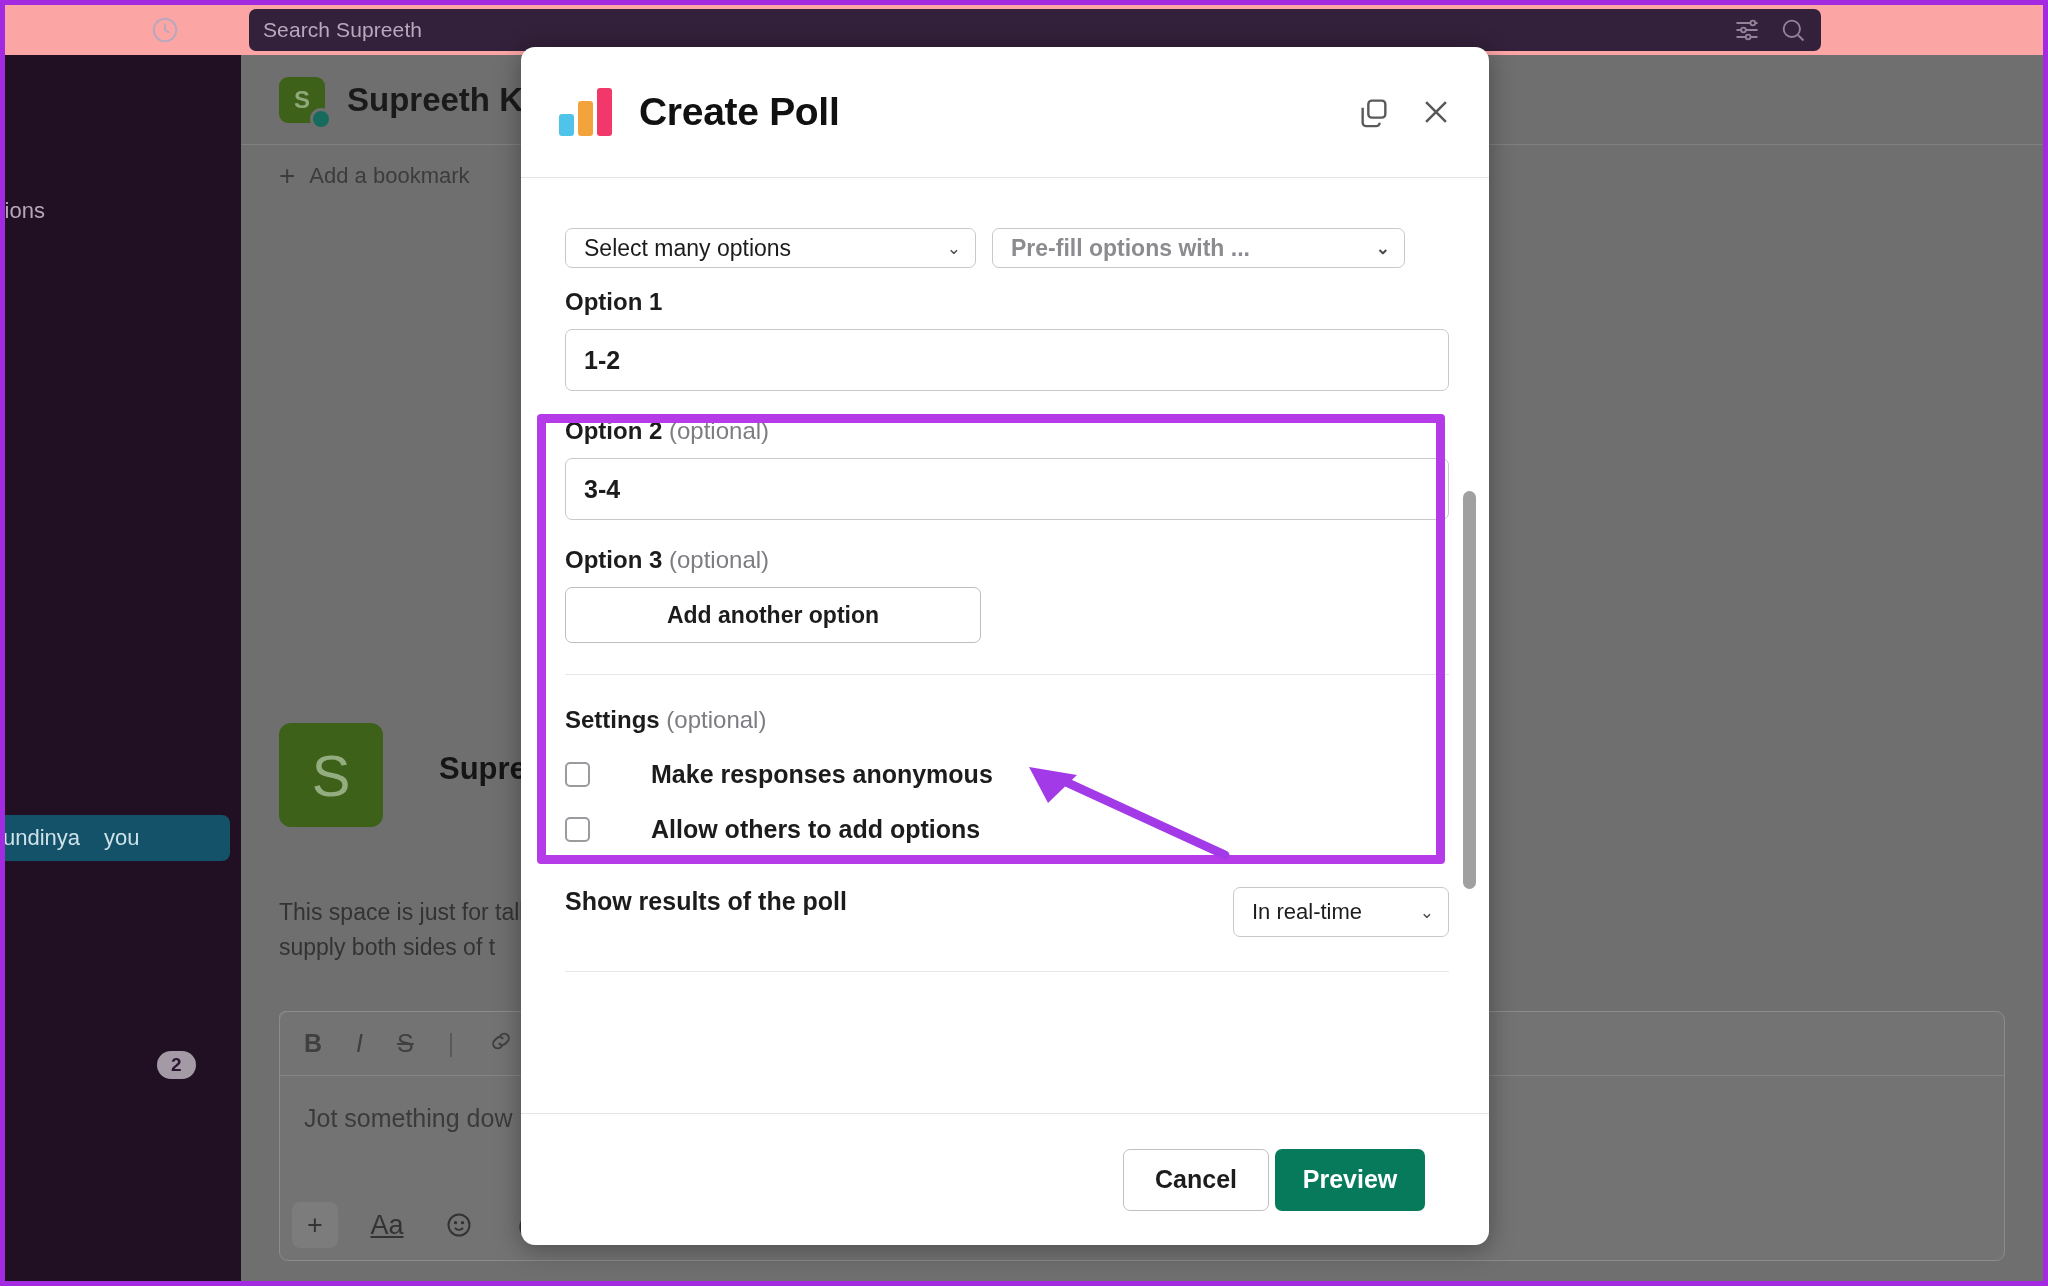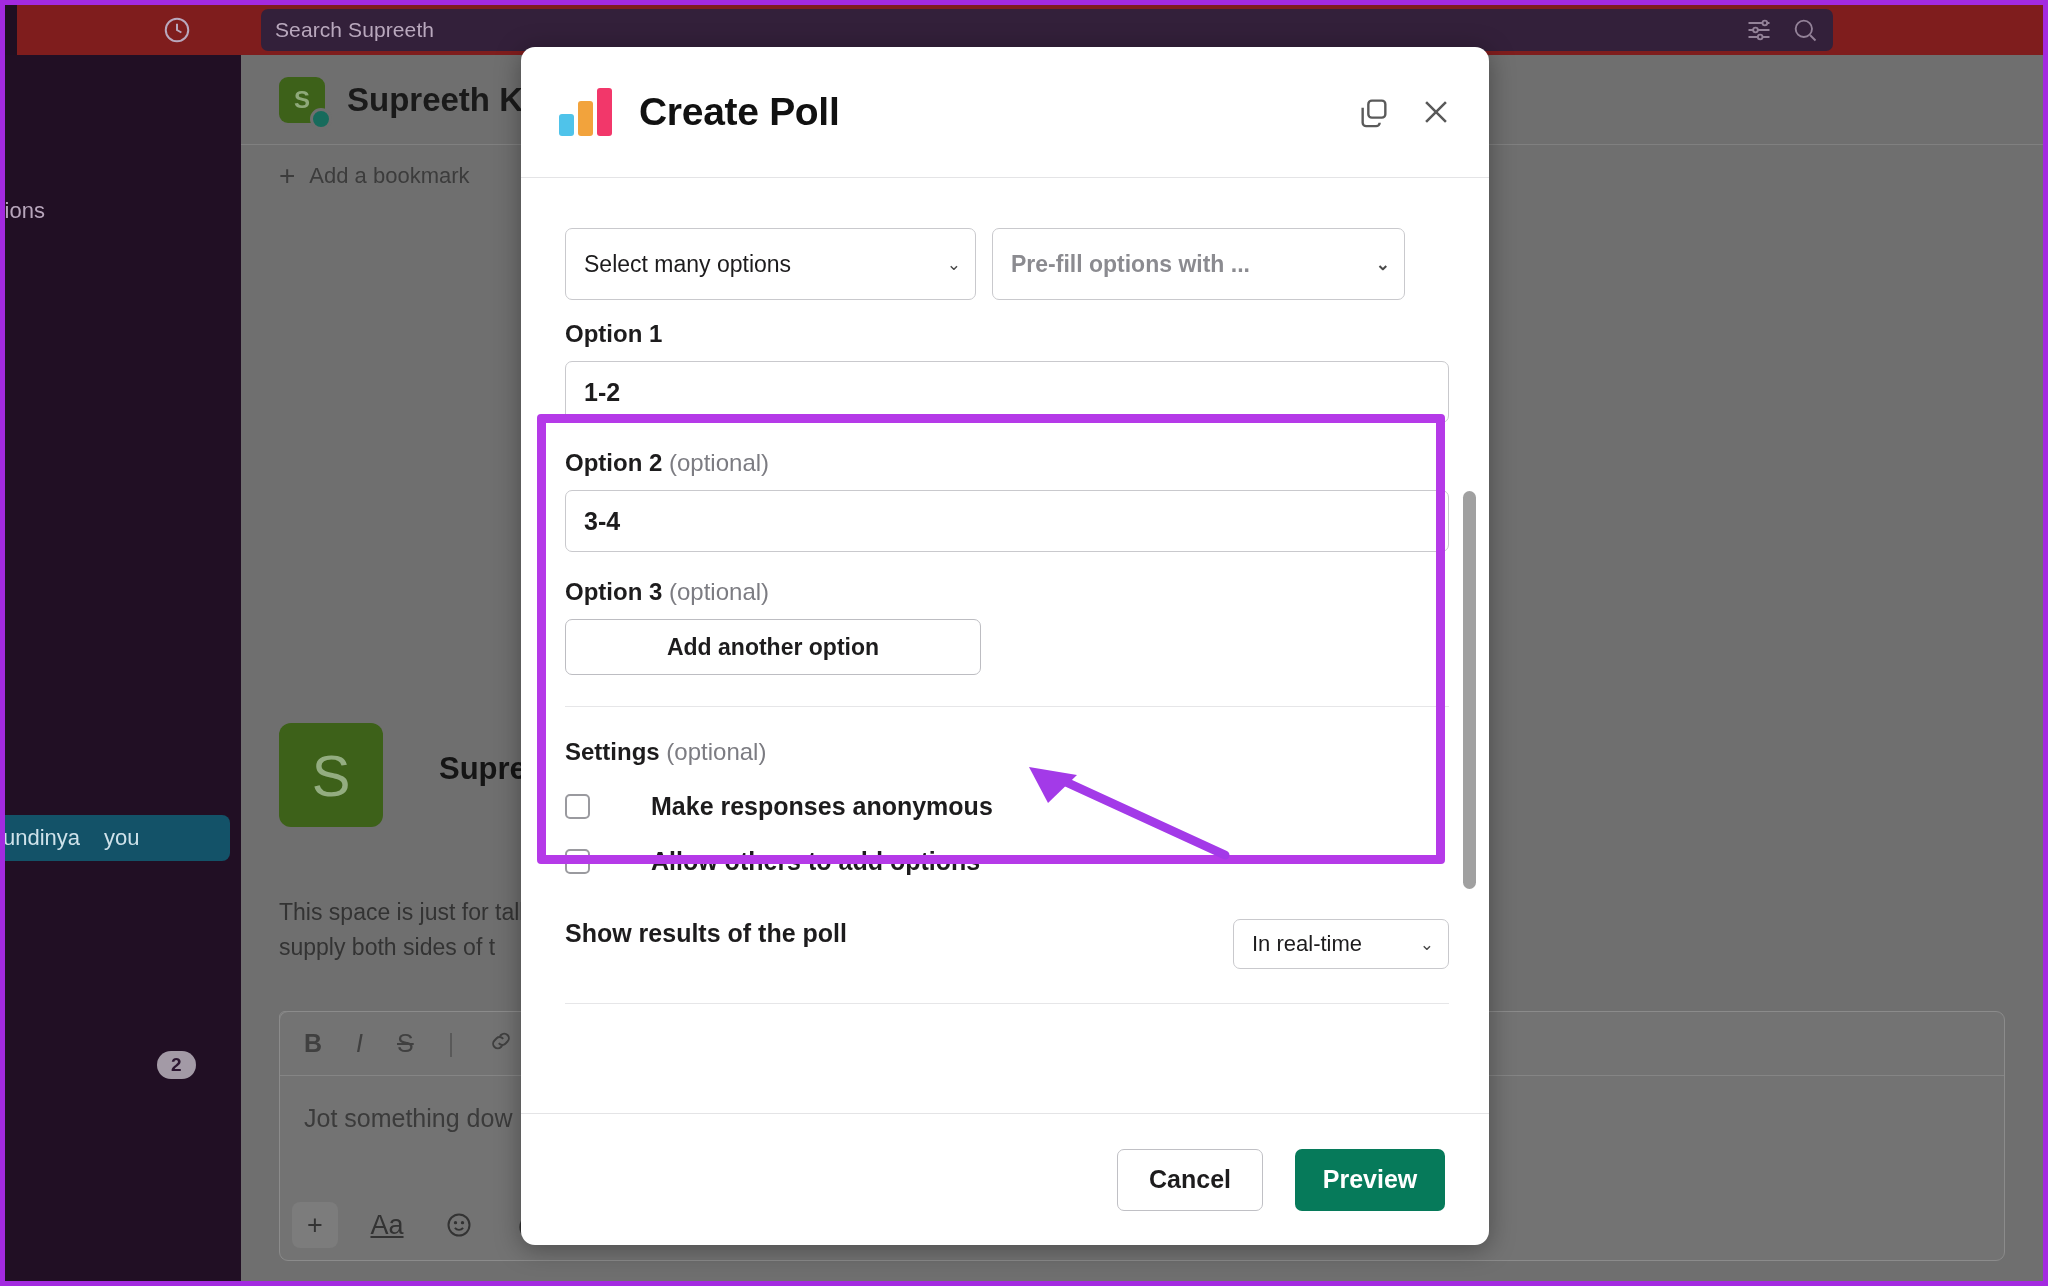--- a/index.html
+++ b/index.html
@@ -20,22 +20,22 @@
   }
 
   
   #slack {
     position: absolute; inset: 0;
     background: #1f0f22;
   }
 
   
   #topbar {
-    position: absolute; left: 12px; top: 0; right: 0; height: 50px;
-    background: #7f1d1d;
+    position: absolute; left: 0; top: 0; right: 0; height: 50px;
+    background: #fca5a5;
     display: flex; align-items: center;
   }
   #history-btn {
     position: absolute; left: 141px; top: 6px;
     width: 38px; height: 38px;
     display: flex; align-items: center; justify-content: center;
   }
   #searchbar {
     position: absolute; left: 244px; top: 4px;
     width: 1572px; height: 42px;
@@ -216,21 +216,21 @@
     position: relative;
     flex: 1;
     overflow: hidden;
     padding: 0 40px 0 44px;
   }
   #selects-row {
     display: flex; gap: 16px;
     padding-top: 50px;
   }
   .select-box {
-    height: 72px; border: 1px solid #c9c9cd; border-radius: 7px;
+    height: 40px; border: 1px solid #c9c9cd; border-radius: 7px;
     background: #fff;
     display: flex; align-items: center;
     padding: 0 14px 0 18px;
     font-size: 23px; color: #1d1c1d;
   }
   #select-type { width: 411px; }
   #select-prefill { width: 413px; color: #8b8b90; font-weight: bold; }
   .select-box .label { flex: 1; }
   .caret { font-size: 17px; color: #4a4a4a; }
 
@@ -312,21 +312,21 @@
     border: 9px solid #b53ae8;
     border-radius: 4px;
     pointer-events: none;
   }
 
   
   #modal-footer {
     height: 132px; flex: none;
     border-top: 1px solid #e4e4e6;
     display: flex; align-items: center; justify-content: flex-end;
-    gap: 32px; padding-right: 44px;
+    gap: 6px; padding-right: 64px;
   }
   #cancel-btn {
     width: 146px; height: 62px;
     border: 1px solid #c0c0c5; border-radius: 7px; background: #fff;
     display: flex; align-items: center; justify-content: center;
     font-size: 25px; font-weight: bold; color: #1d1c1d;
   }
   #preview-btn {
     width: 150px; height: 62px;
     border-radius: 7px; background: #067a5a;

